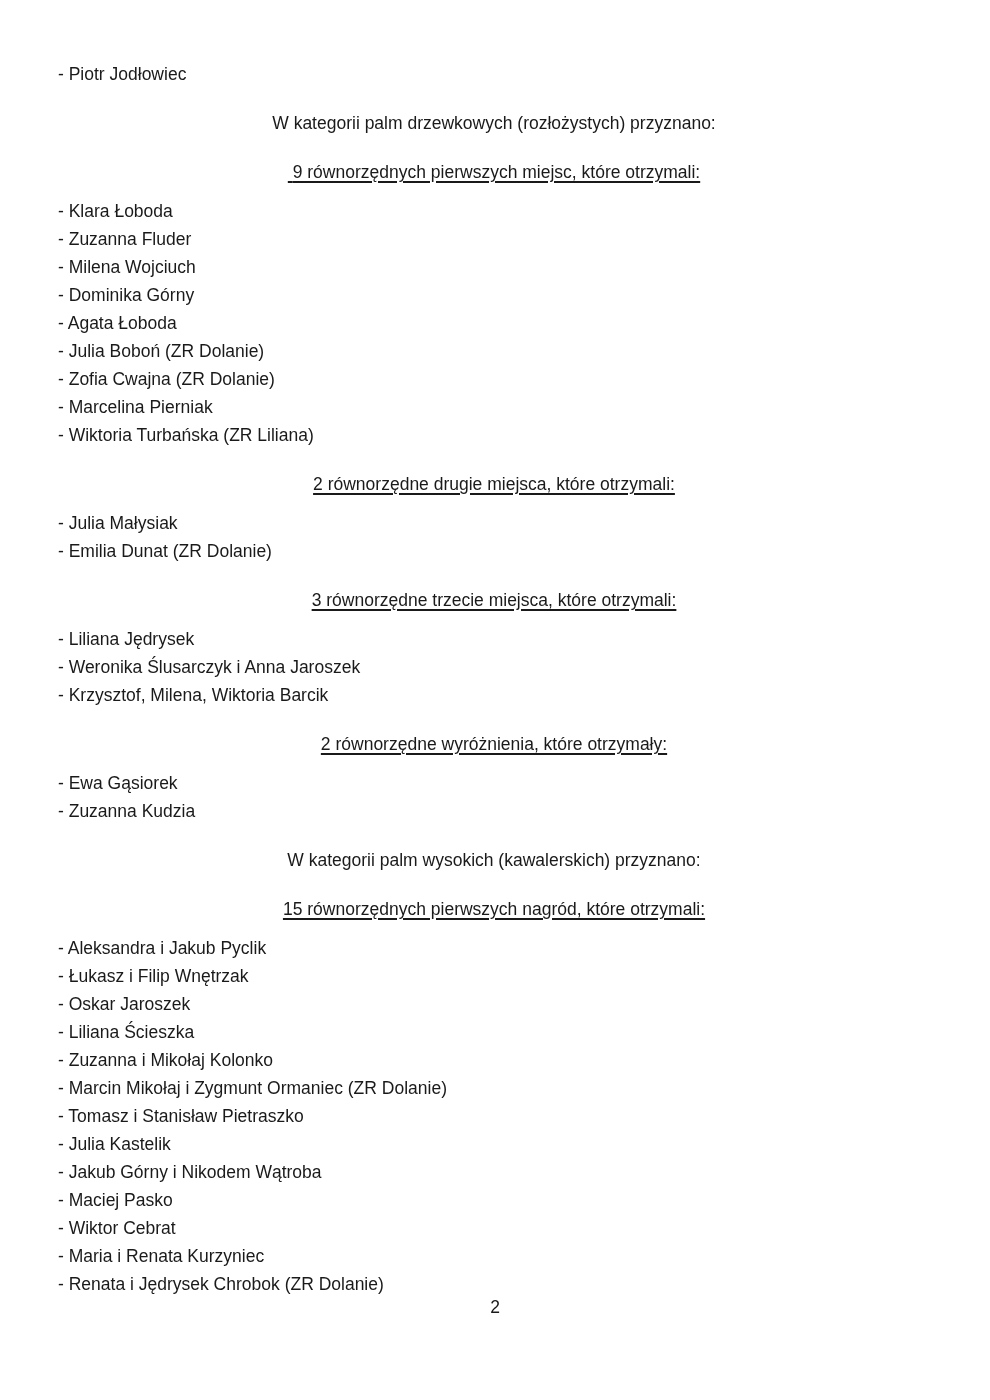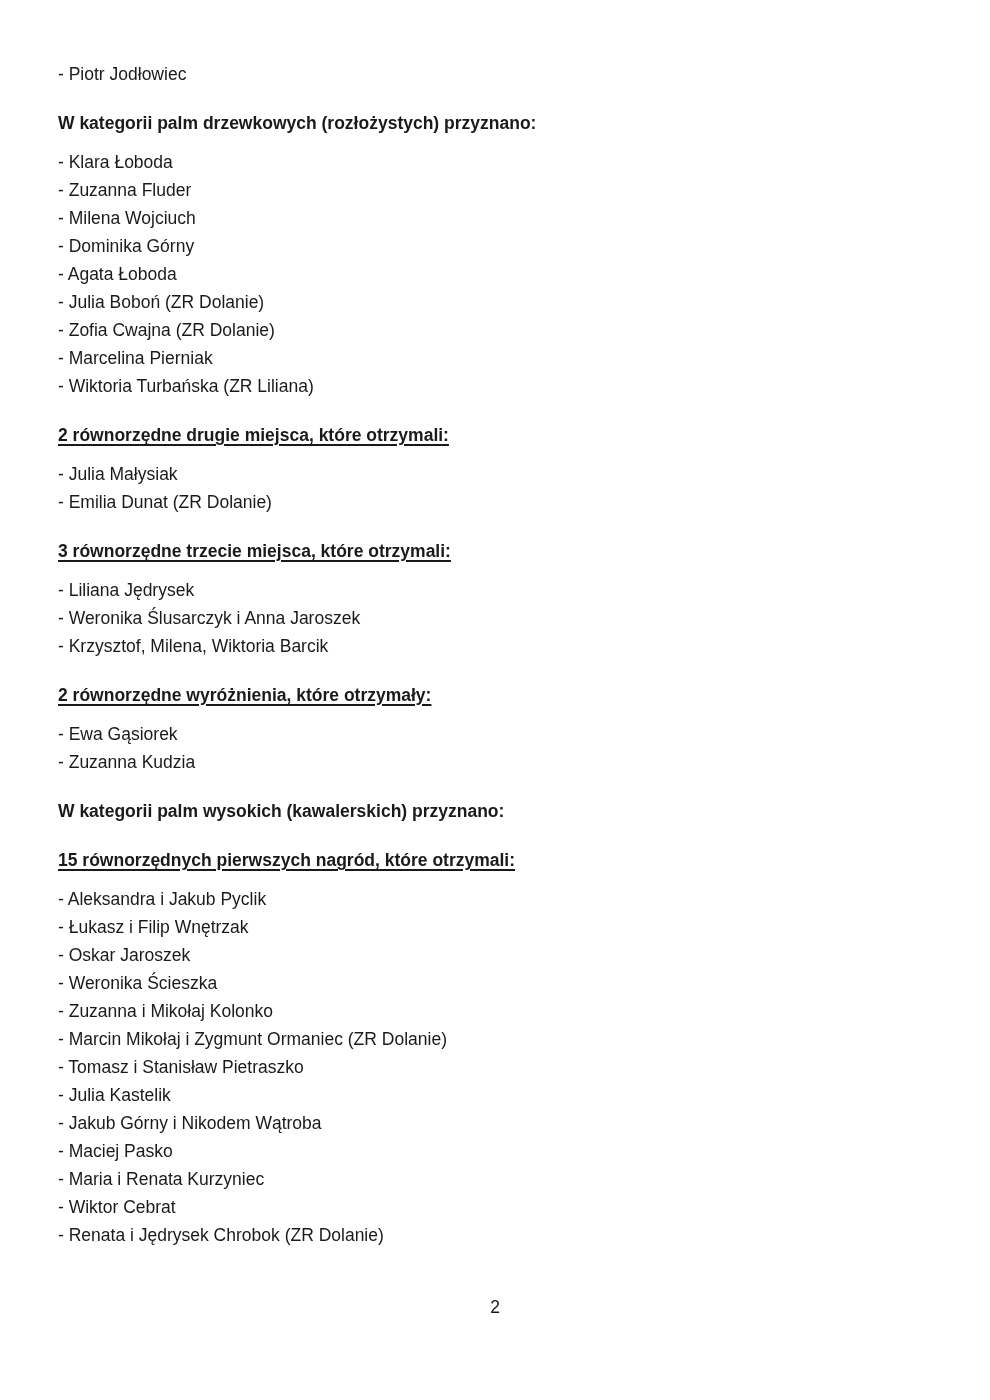--- a/index.html
+++ b/index.html
@@ -17,24 +17,25 @@
     font-family: "Liberation Sans", sans-serif;
     font-size: 17.5px;
     color: #1a1a1a;
     overflow: hidden;
   }
   .doc-blocks {
     display: flex;
     flex-direction: column;
   }
   .heading {
-    font-weight: 700;
+    font-weight: 400;
     line-height: 28px;
     margin: 10px 0 11px 0;
     white-space: pre-wrap;
+    text-align: center;
   }
   .heading.underline {
     text-decoration: underline;
     text-decoration-thickness: 1.5px;
     text-underline-offset: 3px;
   }
   .name-list {
     margin: 0 0 11px 0;
   }
   .name-line {
@@ -54,20 +55,21 @@
 </style>
 </head>
 <body>
 
 <main class="page">
   <div class="doc-blocks" id="doc-blocks">
       <div class="name-list">
         <div class="name-line">- Piotr Jodłowiec</div>
       </div>
       <p class="heading">W kategorii palm drzewkowych (rozłożystych) przyznano:</p>
+      <p class="heading underline"> 9 równorzędnych pierwszych miejsc, które otrzymali:</p>
       <div class="name-list">
         <div class="name-line">- Klara Łoboda</div>
         <div class="name-line">- Zuzanna Fluder</div>
         <div class="name-line">- Milena Wojciuch</div>
         <div class="name-line">- Dominika Górny</div>
         <div class="name-line">- Agata Łoboda</div>
         <div class="name-line">- Julia Boboń (ZR Dolanie)</div>
         <div class="name-line">- Zofia Cwajna (ZR Dolanie)</div>
         <div class="name-line">- Marcelina Pierniak</div>
         <div class="name-line">- Wiktoria Turbańska (ZR Liliana)</div>
@@ -87,26 +89,26 @@
       <div class="name-list">
         <div class="name-line">- Ewa Gąsiorek</div>
         <div class="name-line">- Zuzanna Kudzia</div>
       </div>
       <p class="heading">W kategorii palm wysokich (kawalerskich) przyznano:</p>
       <p class="heading underline">15 równorzędnych pierwszych nagród, które otrzymali:</p>
       <div class="name-list">
         <div class="name-line">- Aleksandra i Jakub Pyclik</div>
         <div class="name-line">- Łukasz i Filip Wnętrzak</div>
         <div class="name-line">- Oskar Jaroszek</div>
-        <div class="name-line">- Weronika Ścieszka</div>
+        <div class="name-line">- Liliana Ścieszka</div>
         <div class="name-line">- Zuzanna i Mikołaj Kolonko</div>
         <div class="name-line">- Marcin Mikołaj i Zygmunt Ormaniec (ZR Dolanie)</div>
         <div class="name-line">- Tomasz i Stanisław Pietraszko</div>
         <div class="name-line">- Julia Kastelik</div>
         <div class="name-line">- Jakub Górny i Nikodem Wątroba</div>
         <div class="name-line">- Maciej Pasko</div>
+        <div class="name-line">- Wiktor Cebrat</div>
         <div class="name-line">- Maria i Renata Kurzyniec</div>
-        <div class="name-line">- Wiktor Cebrat</div>
         <div class="name-line">- Renata i Jędrysek Chrobok (ZR Dolanie)</div>
       </div>
     </div>
   <div class="page-number">2</div>
 </main>
 
 </body></html>

